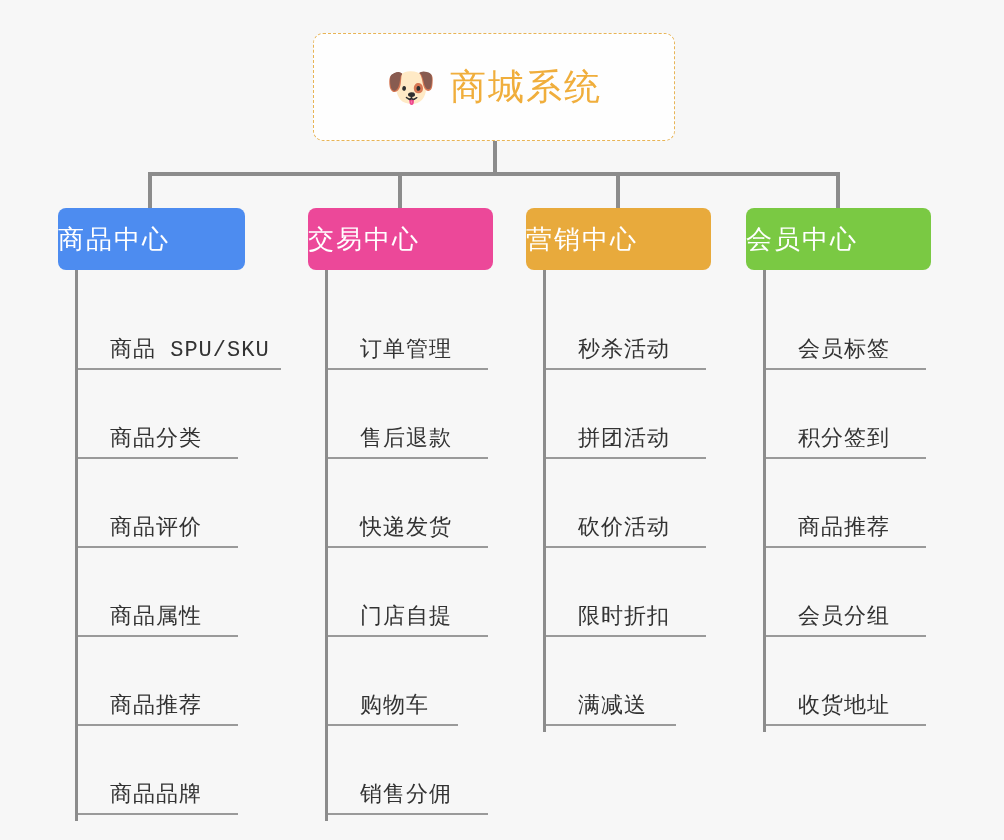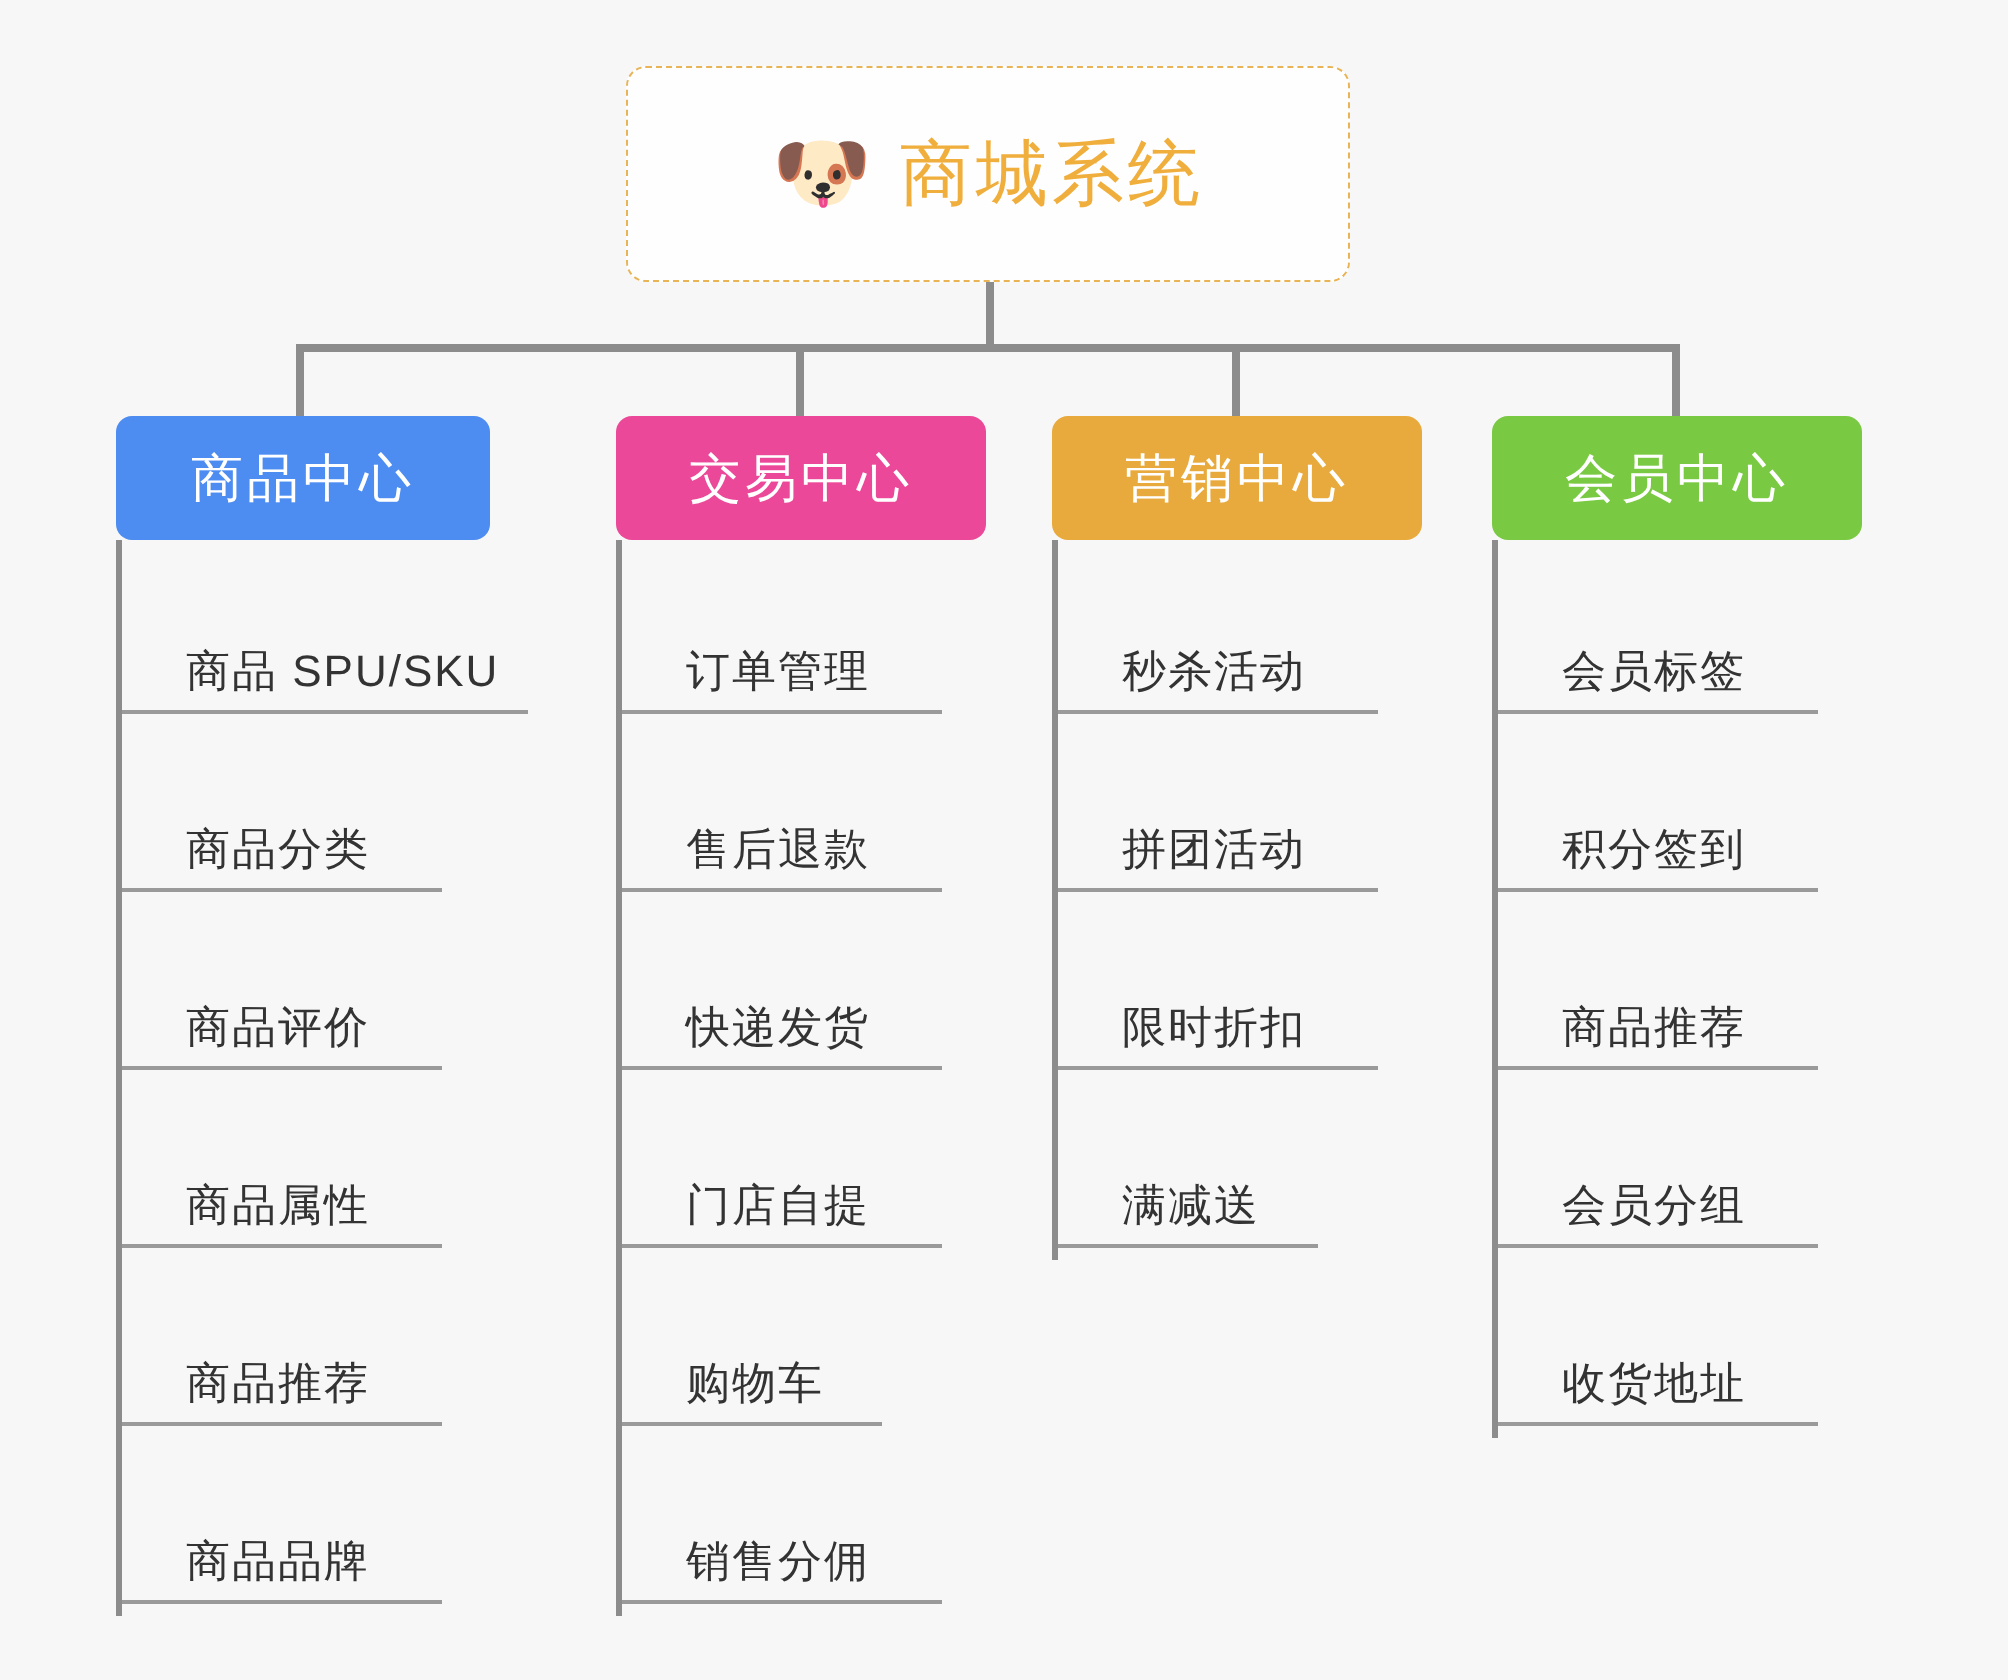--- a/index.html
+++ b/index.html
@@ -86,35 +86,36 @@
   .column.c0 { left: 58px;  width: 187px; }
   .column.c1 { left: 308px; width: 185px; }
   .column.c2 { left: 526px; width: 185px; }
   .column.c3 { left: 746px; width: 185px; }
 
   .cat-header {
     height: 62px;
     border-radius: 8px;
     display: flex;
     align-items: center;
-    justify-content: center;
+    justify-content: flex-start;
     color: #ffffff;
     font-size: 26px;
     letter-spacing: 2px;
     box-sizing: border-box;
   }
 
   
   .leaf-list {
     position: relative;
     margin-top: 0;
-    padding-top: 4px;
+    padding-top: 17px;
     padding-left: 14px;
     border-left: 3px solid #8c8c8c;
-    margin-left: 0;
+    margin-left: 17px;
+    font-family: Liberation Mono, monospace;
   }
   .leaf-item {
     height: 89px;
     position: relative;
     box-sizing: border-box;
   }
   .leaf-text {
     position: absolute;
     left: 18px;
     bottom: 12px;
@@ -222,20 +223,24 @@
     <div class="leaf-list">
       <div class="leaf-item">
         <span class="leaf-text">秒杀活动</span>
         <span class="leaf-rule w-normal"></span>
       </div>
       <div class="leaf-item">
         <span class="leaf-text">拼团活动</span>
         <span class="leaf-rule w-normal"></span>
       </div>
       <div class="leaf-item">
+        <span class="leaf-text">砍价活动</span>
+        <span class="leaf-rule w-normal"></span>
+      </div>
+      <div class="leaf-item">
         <span class="leaf-text">限时折扣</span>
         <span class="leaf-rule w-normal"></span>
       </div>
       <div class="leaf-item">
         <span class="leaf-text">满减送</span>
         <span class="leaf-rule w-short"></span>
       </div>
     </div>
   </div>
 

